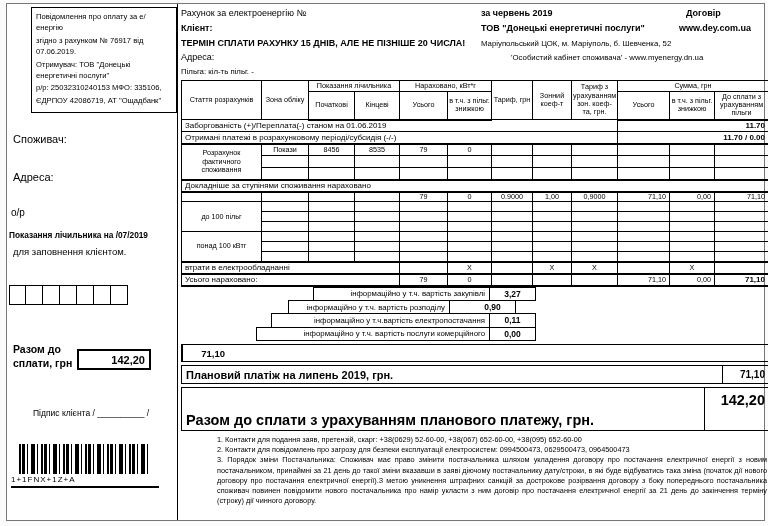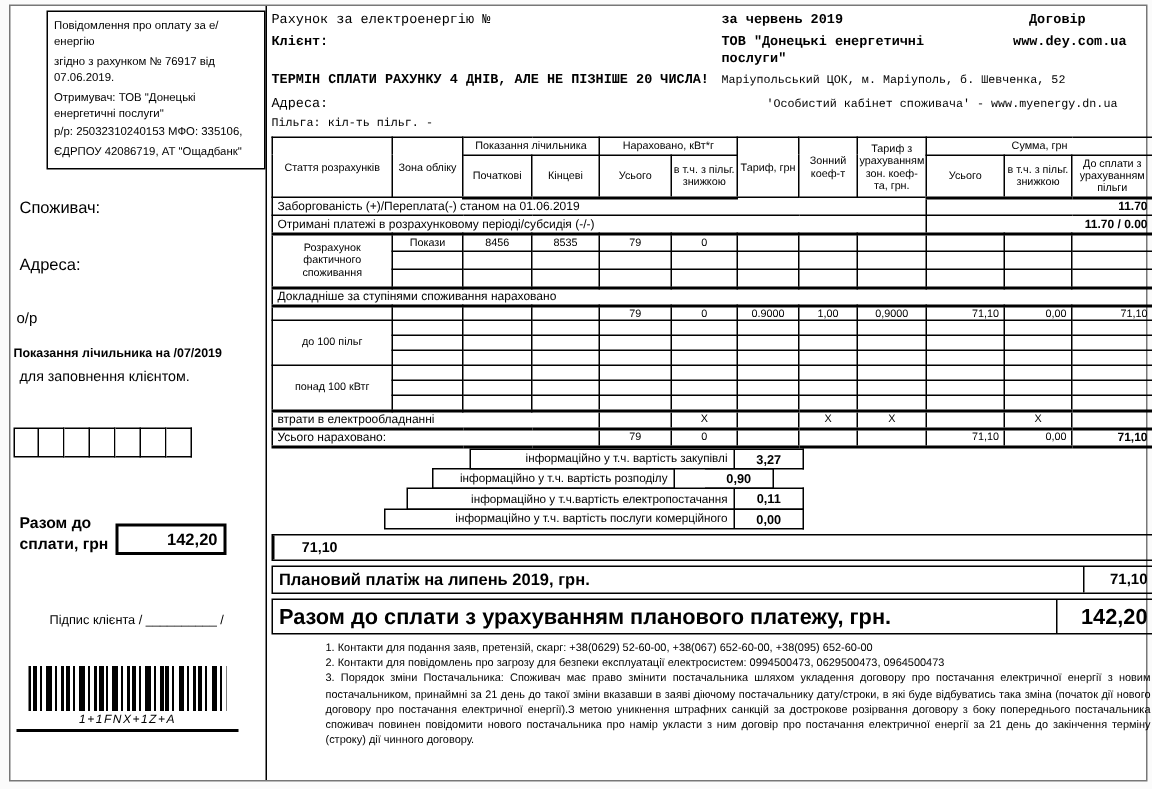--- a/index.html
+++ b/index.html
@@ -29,31 +29,31 @@
   .meter-cells { display:flex; margin:28px 0 0 2px; }
   .meter-cell { width:17px; height:20px; border:1px solid #000; border-left:none; background:#fff; }
   .meter-cell:first-child { border-left:1px solid #000; }
   .total-due { display:flex; margin:38px 0 0 6px; align-items:flex-end; }
   .total-due-label { font-size:10.5px; font-weight:bold; width:64px; line-height:1.3; }
   .total-due-box {
     width:74px; height:21px; border:2px solid #000;
     font-size:11px; font-weight:bold; text-align:right; padding:3px 4px 0 0;
   }
   .signature { font-size:8.5px; margin:38px 0 0 6px;padding-left:20px; }
-  .barcode-wrap { margin:26px 0 0 4px; width:148px; text-align:center; border-bottom:2px solid #000; padding-bottom:2px;font-style:italic; }
+  .barcode-wrap { margin:26px 0 0 4px; width:148px; text-align:left; border-bottom:2px solid #000; padding-bottom:2px; }
   .barcode {
     height:30px; margin:0 8px 1px 8px;
     background:repeating-linear-gradient(90deg,
       #000 0 2px,#fff 2px 3px,#000 3px 6px,#fff 6px 8px,#000 8px 9px,
       #fff 9px 12px,#000 12px 16px,#fff 16px 18px,#000 18px 19px,#fff 19px 22px);
   }
   .barcode-text { font-size:8px; letter-spacing:1px; }
   
   .main-panel { flex:1; display:flex; flex-direction:column; padding:4px 2px 0 3px; }
-  .head-row { display:flex; font-size:9px; line-height:1.2; margin-bottom:4px; align-items:baseline;font-family:Liberation Mono, monospace; }
+  .head-row { display:flex; font-size:9px; line-height:1.2; margin-bottom:4px; align-items:baseline; }
   .w300 { width:300px; flex:none; }
   .w205 { width:205px; flex:none; }
   .w175 { width:175px; flex:none; }
   .w330 { width:330px; flex:none; }
   .grow { flex:1; }
   .b { font-weight:bold; }
   .small { font-size:7.8px; }
   
   .bill-table { border-collapse:collapse; table-layout:fixed; width:100%; margin-top:1px; }
   .bill-table td {
@@ -80,21 +80,21 @@
   }
   .info-row .itail { width:233px; }
   .i0 { margin-left:132px; } .i1 { margin-left:107px;gap:20px; } .i2 { margin-left:90px; } .i3 { margin-left:75px; }
   
   .sum-row { display:flex; border:1px solid #000; margin-top:3px; align-items:stretch; }
   .sum-row .slbl { flex:1; font-weight:bold; padding:3px 2px 2px 4px; }
   .sum-row .sval { width:46px; border-left:1px solid #000; font-weight:bold; text-align:right; padding:3px 3px 2px 0; }
   .sum-row.r1 .slbl { font-size:9.5px; } .sum-row.r1 .sval { font-size:9.5px; }
   .sum-row.r2 .slbl { font-size:11px; }  .sum-row.r2 .sval { font-size:10px; }
   .sum-row.r3 { border-width:1px; }
-  .sum-row.r3 .slbl { font-size:14.5px; padding-top:4px; }
+  .sum-row.r3 .slbl { font-size:14.5px; padding-top:4px;margin-top:20px; }
   .sum-row.r3 .sval { font-size:14.5px; width:64px; padding-top:4px; }
   .notes { margin-top:4px; font-size:7.3px; line-height:1.4; text-align:justify; padding-right:2px; }
   .notes div { margin-bottom:0;margin-left:36px; }
 </style>
 </head>
 <body>
 
 <div class="page">
 
   <div class="left-panel">
@@ -136,21 +136,21 @@
       <span class="w300">Рахунок за електроенергію  №</span>
       <span class="w205 b">за червень 2019</span>
       <span class="grow b">Договір</span>
     </div>
     <div class="head-row">
       <span class="w300 b">Клієнт:</span>
       <span class="w175 b">ТОВ "Донецькі енергетичні послуги"</span>
       <span class="grow b" style="text-align:right; padding-right:18px;">www.dey.com.ua</span>
     </div>
     <div class="head-row">
-      <span class="w300 b">ТЕРМІН СПЛАТИ РАХУНКУ 4 ДНІВ, АЛЕ НЕ ПІЗНІШЕ 20 ЧИСЛА!</span>
+      <span class="w300 b">ТЕРМІН СПЛАТИ РАХУНКУ 15 ДНІВ, АЛЕ НЕ ПІЗНІШЕ 20 ЧИСЛА!</span>
       <span class="grow small">Маріупольський ЦОК, м. Маріуполь, б. Шевченка, 52</span>
     </div>
     <div class="head-row">
       <span class="w330">Адреса:</span>
       <span class="grow small">'Особистий кабінет споживача'  - www.myenergy.dn.ua</span>
     </div>
     <div class="head-row small" style="margin-bottom:2px;">
       <span>Пільга: кіл-ть пільг. -</span>
     </div>
 

